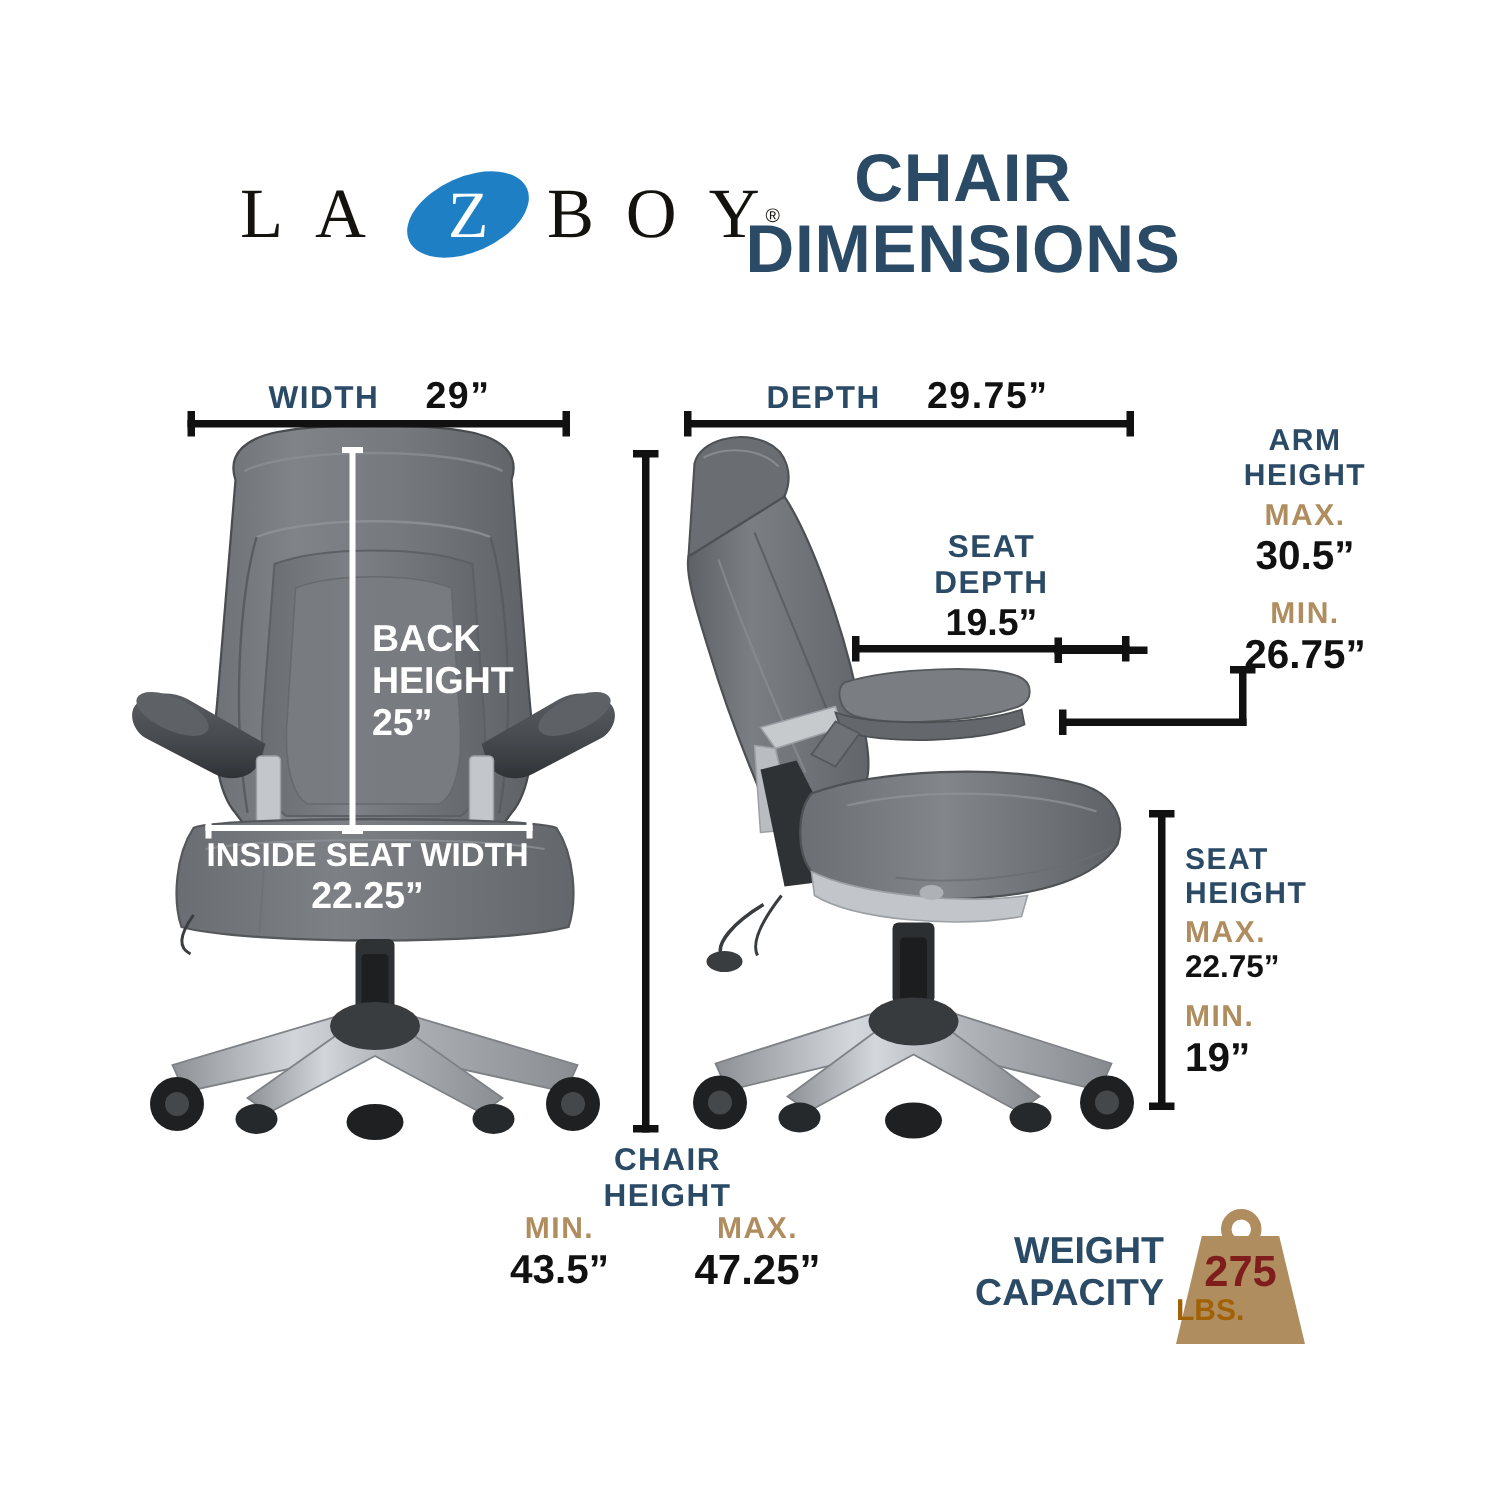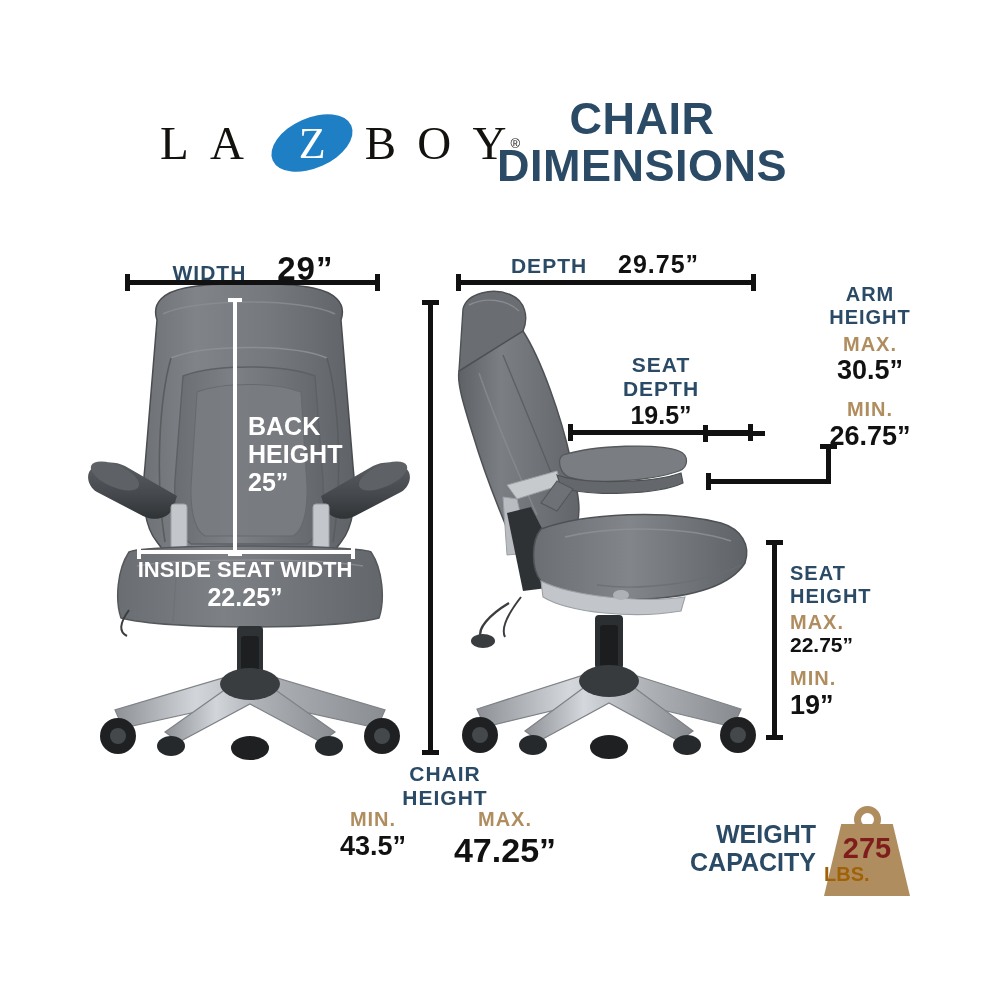--- a/index.html
+++ b/index.html
@@ -82,21 +82,21 @@
   .vrule-w::before{top:0;}
   .vrule-w::after{bottom:0;}
 
   
   .lead-h{position:absolute;height:5px;background:#111;}
   .lead-h.capl::before{content:"";position:absolute;left:0;top:-6px;width:5px;height:17px;background:#111;}
   .lead-v{position:absolute;width:5px;background:#111;}
   .lead-v.capt::before{content:"";position:absolute;left:-6px;top:0;width:17px;height:5px;background:#111;}
 
   
-  .weight-wrap{position:absolute;left:676px;top:806px;width:250px;height:90px;}
+  .weight-wrap{position:absolute;left:636px;top:806px;width:250px;height:90px;}
   .weight-text{
     position:absolute;left:0;top:14px;width:140px;text-align:right;
     color:#2a4a66;font-weight:bold;font-size:25px;line-height:1.12;
   }
   .weight-icon{position:absolute;left:148px;top:0;width:86px;height:90px;}
   .w-handle{
     position:absolute;left:30px;top:0px;width:27px;height:27px;
     border:7px solid #b08d5f;border-radius:50%;
     box-sizing:border-box;
   }
@@ -287,21 +287,21 @@
     <ellipse cx="35" cy="450" rx="8" ry="8" fill="#45484b"></ellipse>
     <ellipse cx="293" cy="450" rx="18" ry="18" fill="#1e2022"></ellipse>
     <ellipse cx="293" cy="450" rx="8" ry="8" fill="#45484b"></ellipse>
     <ellipse cx="164" cy="462" rx="19" ry="12" fill="#1e2022"></ellipse>
     <ellipse cx="88" cy="460" rx="14" ry="10" fill="#26292b"></ellipse>
     <ellipse cx="242" cy="460" rx="14" ry="10" fill="#26292b"></ellipse>
   </svg>
 
   <div class="txt" style="left:128px;top:250px;width:250px;text-align:center;font-size:21px;letter-spacing:1px;">
     <span class="lbl-navy">WIDTH</span>
-    <span class="lbl-blk" style="font-size:33px;margin-left:24px;">29”</span>
+    <span class="lbl-blk" style="font-size:25px;margin-left:24px;">29”</span>
   </div>
   <div class="hrule" style="left:125px;top:280px;width:255px;"></div>
 
   <div class="txt" style="left:455px;top:250px;width:300px;text-align:center;font-size:21px;letter-spacing:1px;">
     <span class="lbl-navy">DEPTH</span>
     <span class="lbl-blk" style="font-size:25px;margin-left:24px;">29.75”</span>
   </div>
   <div class="hrule" style="left:456px;top:280px;width:300px;"></div>
 
   <div class="vrule-w" style="left:233px;top:298px;height:258px;"></div>
@@ -351,21 +351,21 @@
   <div class="txt" style="left:345px;top:762px;width:200px;text-align:center;font-size:21px;line-height:1.14;letter-spacing:1px;">
     <div class="lbl-navy">CHAIR</div>
     <div class="lbl-navy">HEIGHT</div>
   </div>
   <div class="txt" style="left:318px;top:808px;width:110px;text-align:center;font-size:20px;line-height:1.14;letter-spacing:1px;">
     <div class="lbl-tan">MIN.</div>
     <div class="lbl-blk" style="font-size:27px;letter-spacing:0;">43.5”</div>
   </div>
   <div class="txt" style="left:445px;top:808px;width:120px;text-align:center;font-size:20px;line-height:1.14;letter-spacing:1px;">
     <div class="lbl-tan">MAX.</div>
-    <div class="lbl-blk" style="font-size:34px;letter-spacing:0;">47.25”</div>
+    <div class="lbl-blk" style="font-size:28px;letter-spacing:0;">47.25”</div>
   </div>
 
   <div class="weight-wrap">
     <div class="weight-text">
       <div>WEIGHT</div>
       <div>CAPACITY</div>
     </div>
     <div class="weight-icon">
       <div class="w-handle"></div>
       <div class="w-body"></div>

